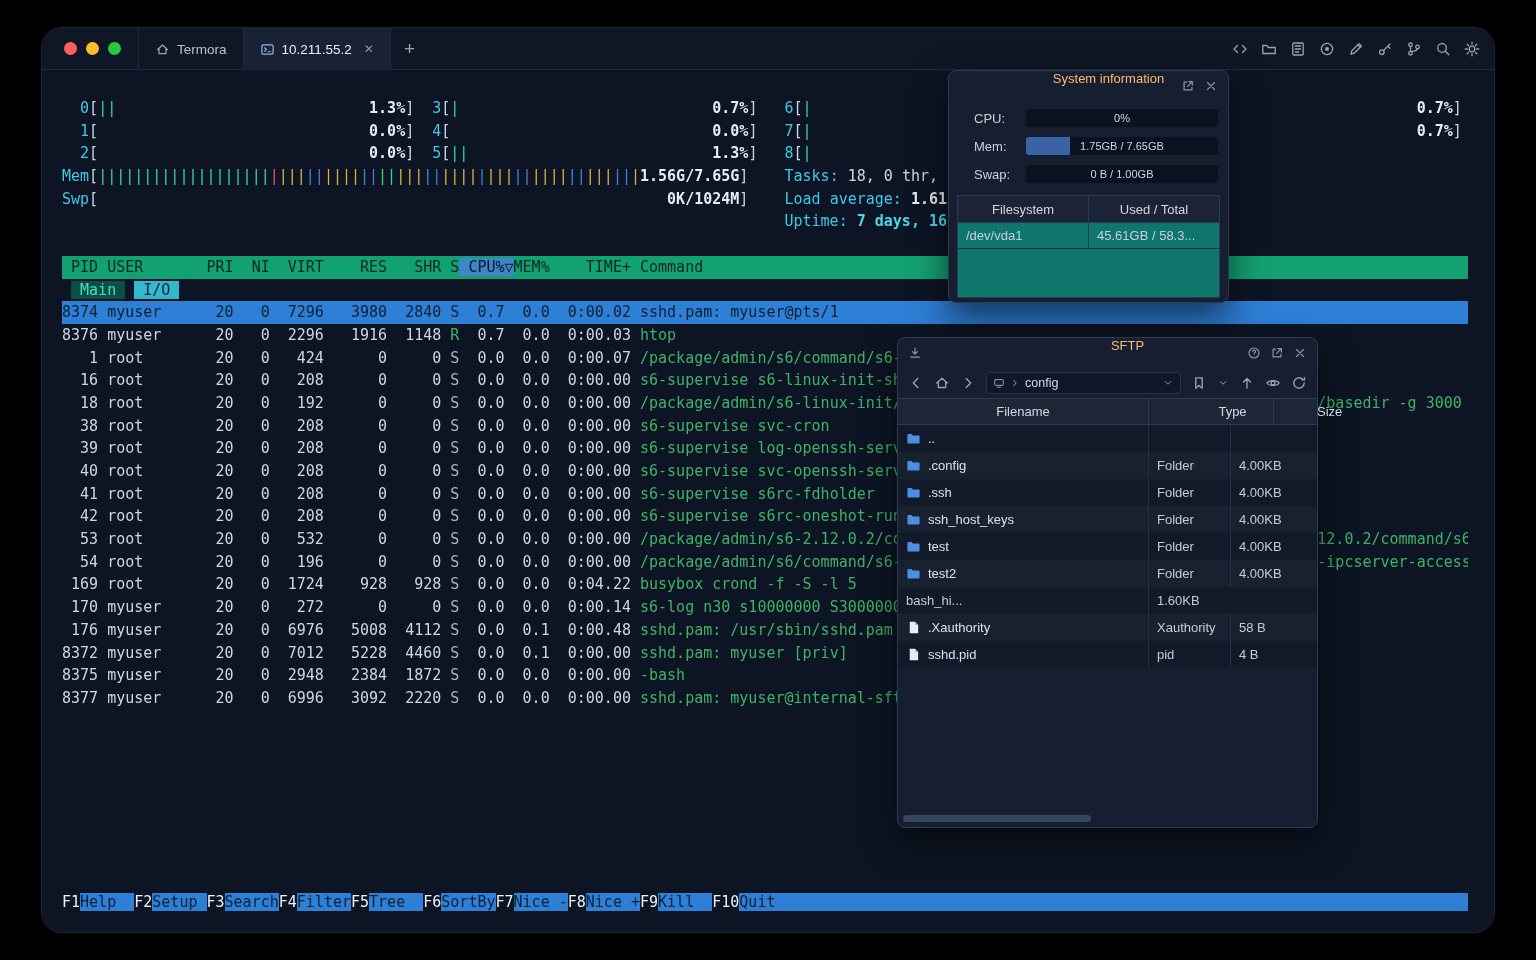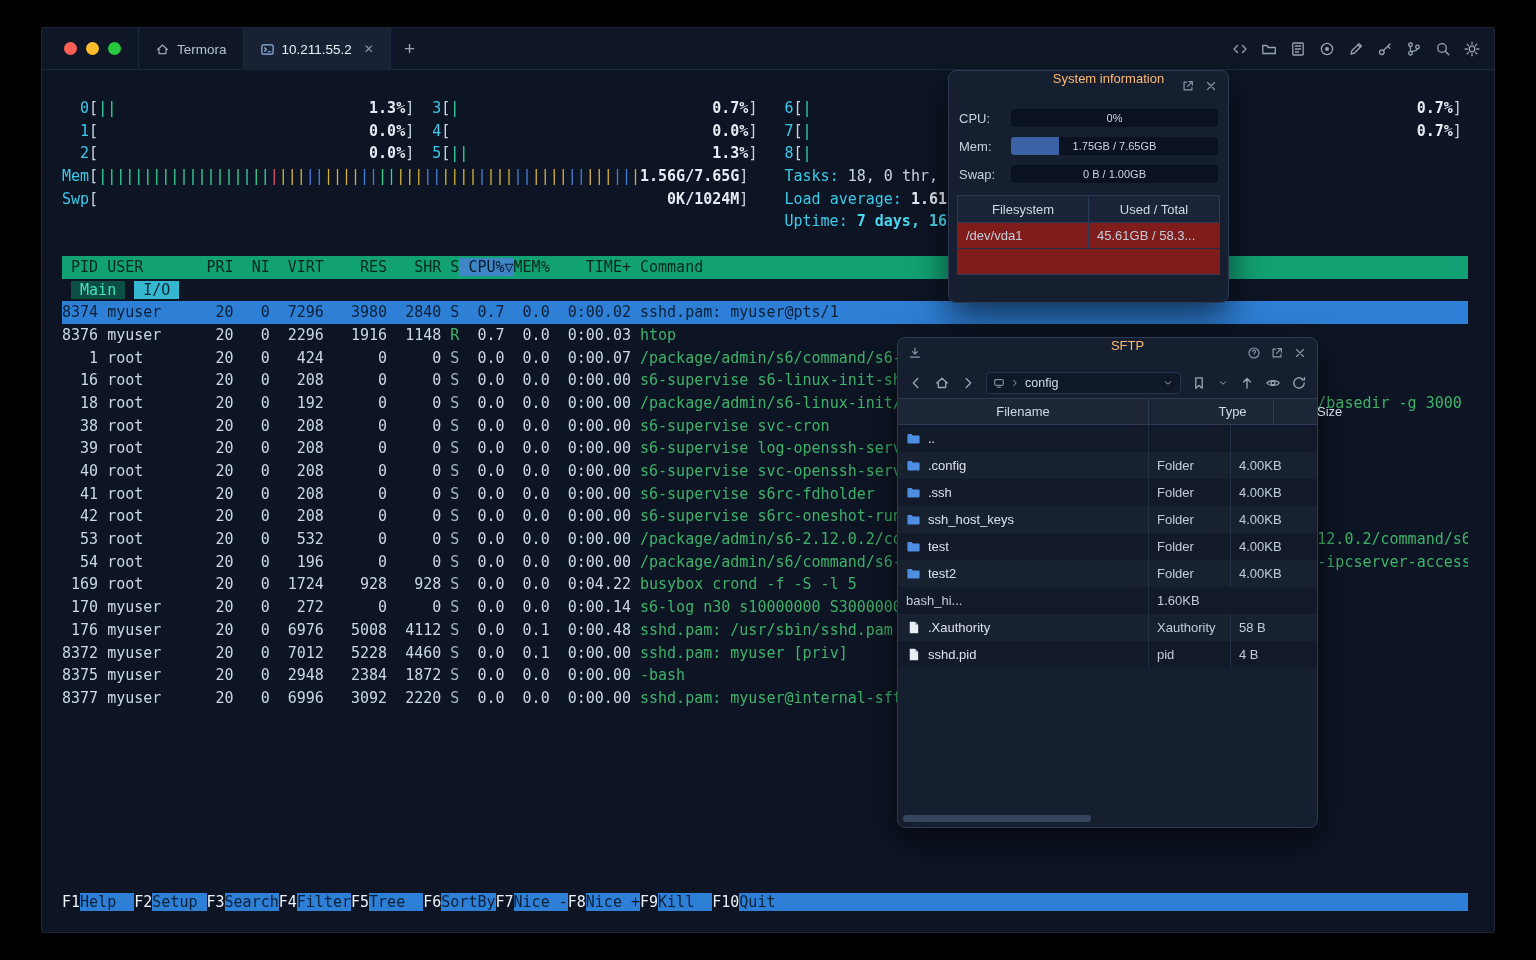--- a/index.html
+++ b/index.html
@@ -2,21 +2,21 @@
 <html><head>
 <meta charset="utf-8">
 <style>
   * { margin:0; padding:0; box-sizing:border-box; }
   html,body { width:1536px; height:960px; background:#000; overflow:hidden;
               font-family:"Liberation Sans", sans-serif; }
   .stage { position:relative; width:1536px; height:960px; background:#000; }
 
   
   .window { position:absolute; left:42px; top:28px; width:1452px; height:904px;
-            background:#0d1524; border-radius:1px; overflow:hidden;
+            background:#0d1524; border-radius:20px; overflow:hidden;
             box-shadow:0 0 0 1px #1c2536; }
 
   
   .tabbar { position:relative; height:42px; background:#0f1726; border-bottom:1px solid #1d2940;
             display:flex; align-items:stretch; }
   .traffic { display:flex; gap:9px; align-items:center; padding-left:22px; width:96px; }
   .dot { width:13px; height:13px; border-radius:50%; }
   .dot.red{ background:#ff5f57; } .dot.yellow{ background:#febc2e; } .dot.green{ background:#28c840; }
   .tab { display:flex; align-items:center; gap:7px; padding:0 16px; height:42px;
          border-right:1px solid #1d2940; color:#b6c0cf; font-size:13.5px; cursor:default; }
@@ -63,26 +63,26 @@
   .ptitle { position:relative; height:30px; display:flex; align-items:flex-start; justify-content:center;
             font-size:13px; color:#fdba74;padding-left:40px; }
   .pticons { position:absolute; right:10px; top:0; height:30px; display:flex; align-items:center; gap:9px; }
   .pticon { display:inline-flex; width:14px; height:14px; color:#8d98ac; }
   .ptleft { position:absolute; left:10px; top:0; height:30px; display:flex; align-items:center; gap:9px; }
 
   
   .sysinfo { left:906px; top:42px; width:281px; height:233px; }
   .si-meters { padding:3px 10px 0 10px; }
   .si-row { display:flex; align-items:center; height:28px; }
-  .si-label { width:52px; font-size:13px; color:#c9d1de; }
+  .si-label { width:52px; font-size:13px; color:#c9d1de;margin-left:15px; }
   .si-bar { position:relative; flex:1; height:18px; background:#0a111f; border-radius:3px; overflow:hidden; }
   .si-fill { position:absolute; left:0; top:0; bottom:0; background:#3a62a5; }
   .si-text { position:absolute; inset:0; display:flex; align-items:center; justify-content:center;
              font-size:11px; color:#cdd5e2; }
-  .si-table { margin:7px 8px 4px 8px; height:80px; border:1px solid #2c3a55; background:#7f1d1d; font-size:13px; }
+  .si-table { margin:7px 8px 4px 8px; height:103px; border:1px solid #2c3a55; background:#0f766e; font-size:13px; }
   .si-thead { display:grid; grid-template-columns:131px 1fr; height:27px; background:#1a2436;
               border-bottom:1px solid #2c3a55; }
   .si-thead div { display:flex; align-items:center; justify-content:center; color:#d2d9e4;
                   border-right:1px solid #2c3a55; }
   .si-thead div:last-child { border-right:none; }
   .si-trow { display:grid; grid-template-columns:131px 1fr; height:26px; border-bottom:1px solid #222d44; }
   .si-trow div { display:flex; align-items:center; padding-left:8px; color:#c6cedb;
                  border-right:1px solid #2c3a55; white-space:nowrap; overflow:hidden; }
   .si-trow div:last-child { border-right:none; }
 

